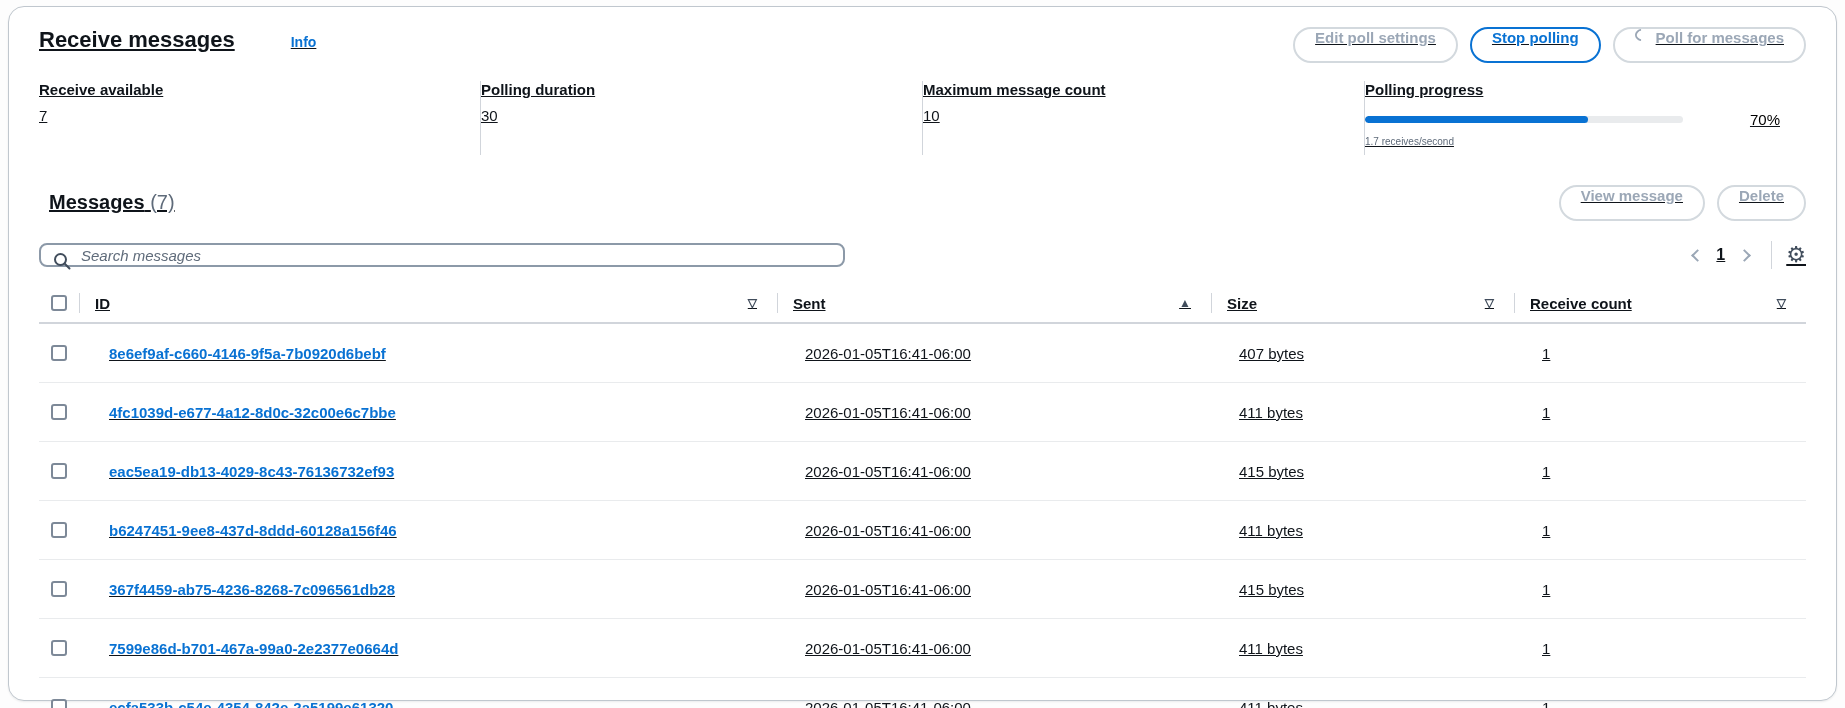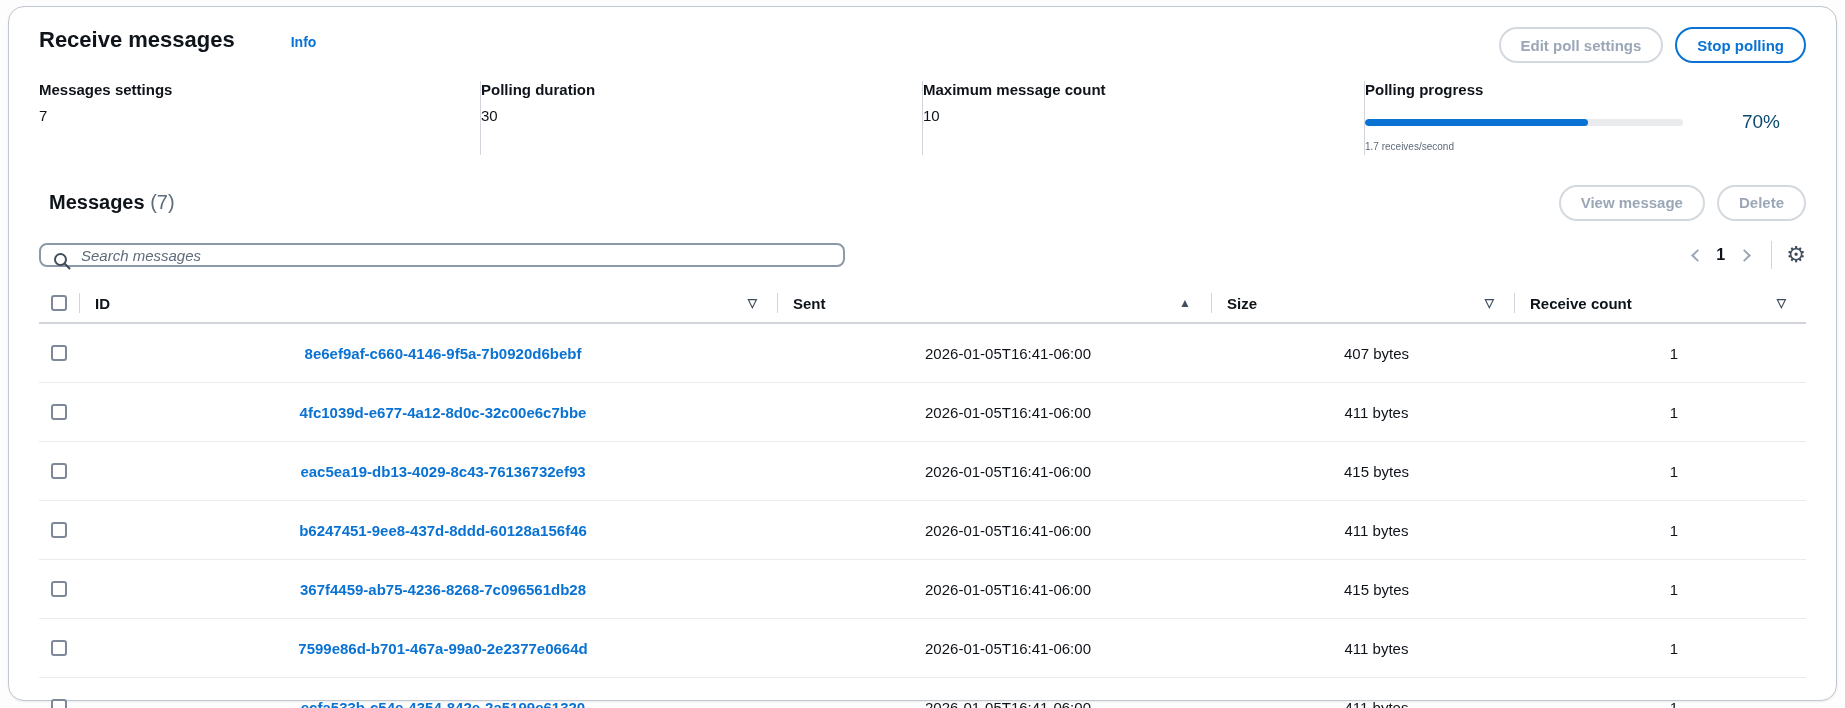--- a/index.html
+++ b/index.html
@@ -1,43 +1,43 @@
 <!DOCTYPE html>
 <html><head>
 <meta charset="utf-8">
 <style>
   * { box-sizing: border-box; }
   html, body { margin:0; padding:0; background:#fdfdfd; width:1845px; height:708px; overflow:hidden;
     font-family:"Liberation Sans", sans-serif; color:#0f141a; }
   .card { margin:6px 8px; width:1829px; height:695px; background:#fff; border:1px solid #c0c7ce;
-    border-radius:16px; padding:20px 30px 0 30px; box-shadow:0 1px 2px rgba(0,28,36,.08); }
+    border-radius:16px; padding:20px 30px 0 30px; box-shadow:0 1px 2px rgba(0,28,36,.08);text-decoration:underline; }
 
   
   .card-header { display:flex; justify-content:space-between; align-items:flex-start; }
   .title-wrap { display:flex; align-items:baseline; gap:10px; }
   .page-title { font-size:22px; font-weight:700; margin:0; color:#0f141a; }
   .info-link { font-size:14px; font-weight:700; color:#0972d3; text-decoration:none; cursor:pointer;padding-left:46px; }
   .actions { display:flex; gap:12px; }
   .btn { height:36px; border-radius:18px; border:2px solid; background:#fff; font-family:inherit;
-    font-size:15px; font-weight:700; padding:0 20px; display:flex; align-items:center; gap:9px; cursor:pointer; white-space:nowrap; }
+    font-size:15px; font-weight:700; padding:0 20px; display:flex; gap:9px; cursor:pointer; white-space:nowrap; }
   .btn.disabled { border-color:#d3d9de; color:#9ba7b6; cursor:default; }
   .btn.primary-outline { border-color:#0972d3; color:#0972d3; }
   .spinner { width:12px; height:12px; border:2px solid #9ba7b6; border-radius:50%;
     border-right-color:transparent; border-bottom-color:transparent; transform:rotate(-45deg); display:inline-block; }
 
   
   .stats { display:flex; margin-top:18px; height:74px; }
   .stat { flex:1 1 0; padding-right:20px; }
   .stat + .stat { border-left:1px solid #d1d5db; }
   .stat-label { font-size:15px; font-weight:700; margin-bottom:9px; }
   .stat-value { font-size:15px; }
   .progress-row { display:flex; align-items:center; margin:13px 0 8px 0; }
   .progress-track { flex:1 1 auto; max-width:318px; height:7px; background:#e9ebed; border-radius:4px; overflow:hidden; }
   .progress-fill { height:100%; background:#0972d3; border-radius:4px; }
-  .progress-pct { margin-left:auto; padding-right:6px; font-size:19px; color:#0c4a6e; }
+  .progress-pct { margin-left:auto; padding-right:6px; font-size:15px; color:#000000; }
   .progress-rate { font-size:10px; color:#5f6b7a; }
 
   
   .section-header { display:flex; justify-content:space-between; align-items:center; margin-top:26px; }
   .section-title { font-size:20px; font-weight:700; margin:10px; }
   .section-count { color:#5f6b7a; font-weight:400; }
 
   .toolbar { display:flex; align-items:center; margin-top:16px; }
   .search-box { position:relative; width:806px; }
   .search-box input { width:100%; height:24px; border:2px solid #8c99a8; border-radius:8px;
@@ -48,21 +48,21 @@
   .chev { width:30px; height:30px; display:flex; align-items:center; justify-content:center; cursor:pointer; }
   .chev span { width:9px; height:9px; border-left:2px solid #9ba7b6; border-bottom:2px solid #9ba7b6; display:block; }
   .chev.prev span { transform:rotate(45deg); margin-left:4px; }
   .chev.next span { transform:rotate(225deg); margin-right:4px; }
   .page-num { font-size:16px; font-weight:700; padding:0 6px; }
   .toolbar-divider { width:1px; height:28px; background:#d1d5db; margin:0 14px 0 10px; }
   .gear { font-size:22px; color:#414d5c; cursor:pointer; line-height:1; }
 
   
   .table { margin-top:14px; }
-  .grid { display:grid; grid-template-columns:40px minmax(0,1fr) 434px 303px 292px; align-items:center;text-align:center; }
+  .grid { display:grid; grid-template-columns:40px minmax(0,1fr) 434px 303px 292px; align-items:center; }
   .thead { height:40px; border-bottom:2px solid #d1d5db; }
   .th { position:relative; height:100%; display:flex; align-items:center; justify-content:space-between;
     padding:0 20px 0 16px; font-size:15px; font-weight:700; cursor:pointer; }
   .th::before { content:""; position:absolute; left:0; top:9px; bottom:9px; width:1px; background:#d1d5db; }
   .sort-icon { font-size:12px; color:#414d5c; }
   .cell-check { display:flex; align-items:center; justify-content:center; height:100%; }
   .checkbox { width:16px; height:16px; border:2px solid #7d8998; border-radius:3px; background:#fff; cursor:pointer; display:inline-block; }
   .trow { height:59px; border-bottom:1px solid #e9ebed; }
   .td { padding-left:28px; font-size:15px; color:#0f141a; }
   .td.id-cell { padding-left:30px; }
@@ -78,26 +78,30 @@
       <h1 class="page-title">Receive messages</h1>
       <a class="info-link">Info</a>
     </div>
     <div class="actions">
       <button class="btn disabled">
         <span>Edit poll settings</span>
       </button>
       <button class="btn primary-outline">
         <span>Stop polling</span>
       </button>
+      <button class="btn disabled">
+        <span class="spinner"></span>
+        <span>Poll for messages</span>
+      </button>
     </div>
   </div>
 
   <div class="stats">
     <div class="stat">
-      <div class="stat-label">Messages settings</div>
+      <div class="stat-label">Receive available</div>
       <div class="stat-value">7</div>
     </div>
     <div class="stat">
       <div class="stat-label">Polling duration</div>
       <div class="stat-value">30</div>
     </div>
     <div class="stat">
       <div class="stat-label">Maximum message count</div>
       <div class="stat-value">10</div>
     </div>

